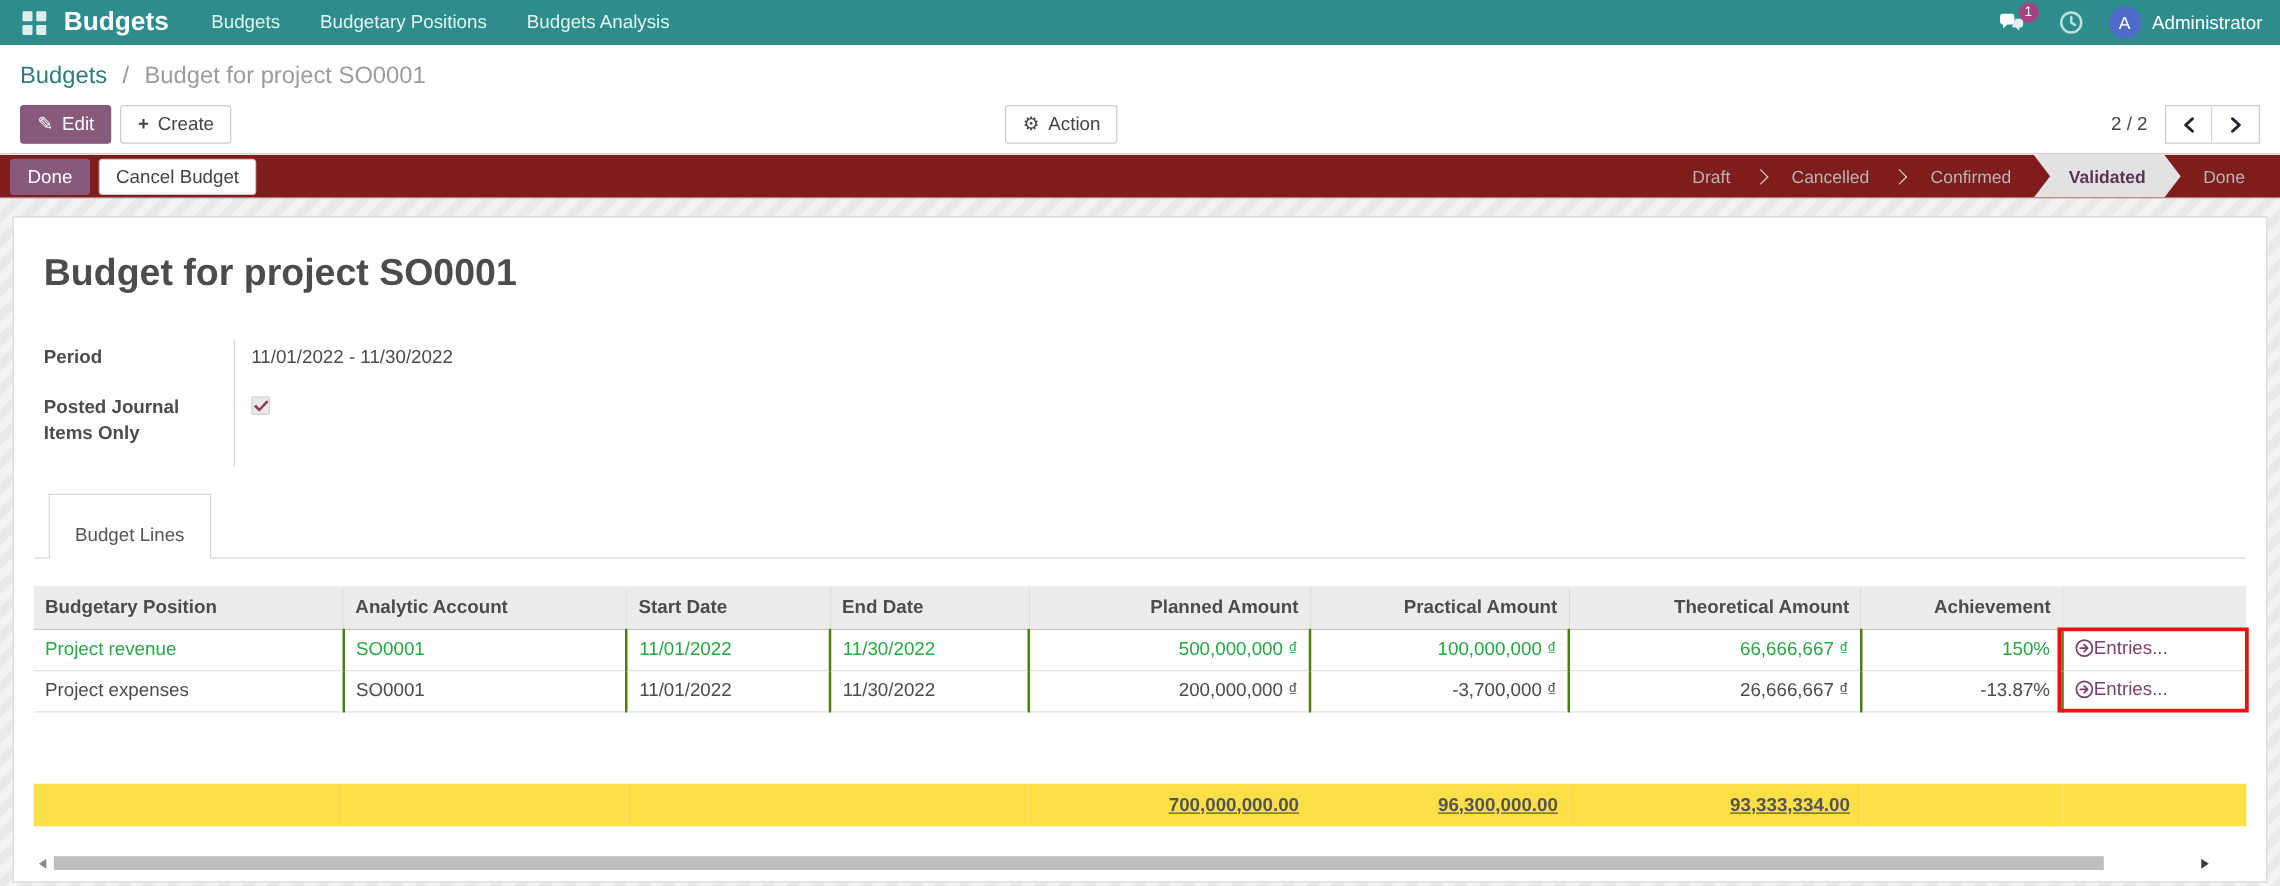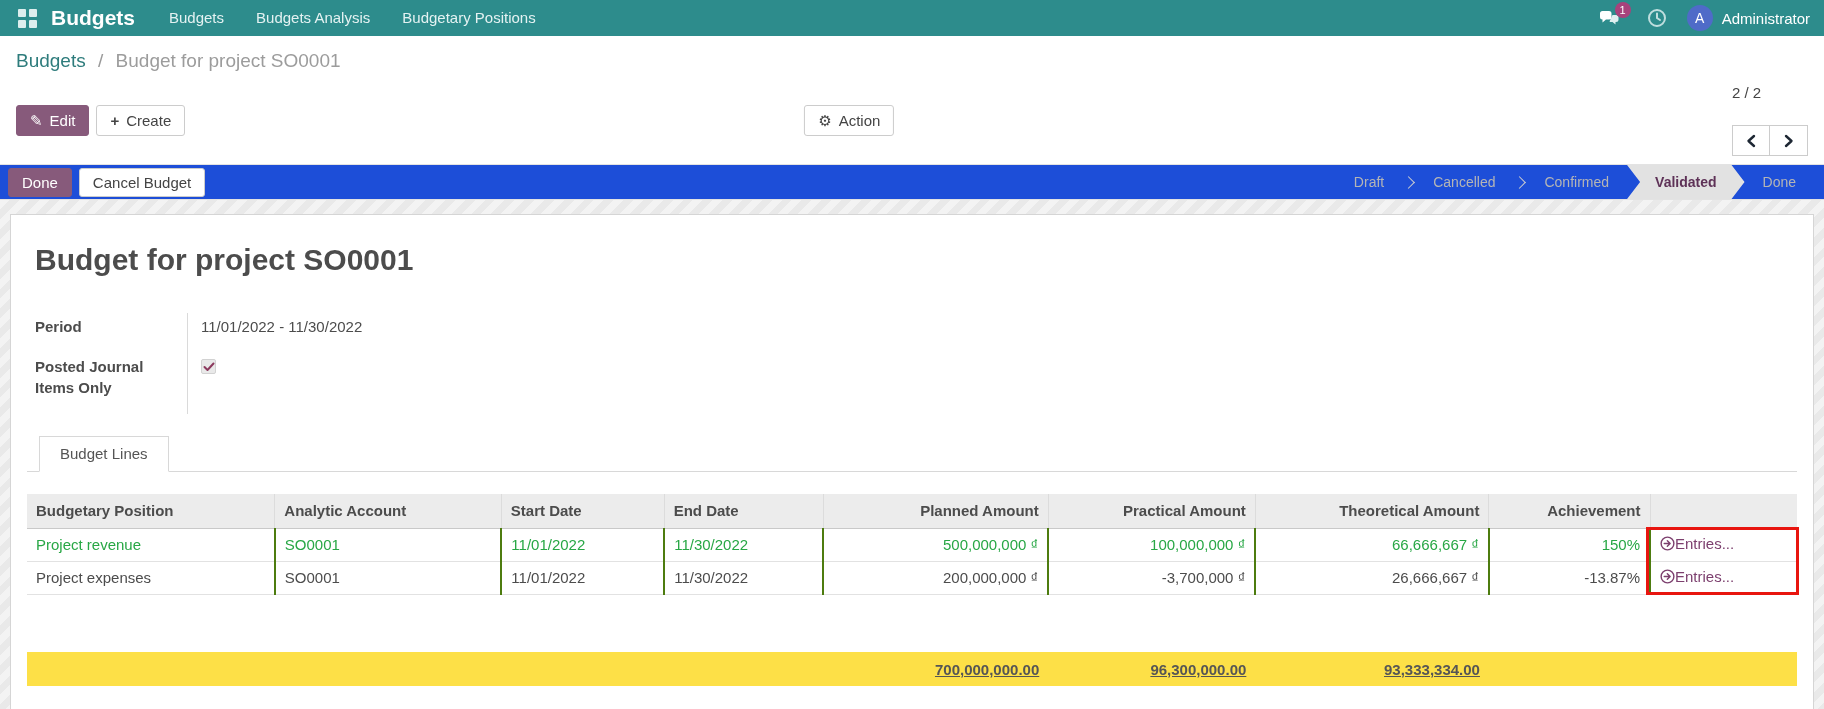--- a/index.html
+++ b/index.html
@@ -29,31 +29,31 @@
   .breadcrumb .parent { color:#2e7c7c; cursor:pointer; }
   .breadcrumb .sep { color:#999; margin:0 7px; }
   .breadcrumb .current { color:#9c9c9c; }
   .cp-row { display:flex; align-items:center; position:relative; }
   .left-buttons { display:flex; gap:7px; }
   .btn { font-family:inherit; font-size:15px; padding:5px 13px; border:1px solid #ccc;
     background:#fff; color:#444; border-radius:3px; cursor:pointer; display:inline-flex;
     align-items:center; gap:7px; line-height:19px; }
   .btn.primary { background:#875a7b; border-color:#875a7b; color:#fff; }
   .center-abs { position:absolute; left:46.5%; transform:translateX(-50%); }
-  .right-pager { margin-left:auto; display:flex; align-items:flex-start; gap:24px;flex-direction:column; }
+  .right-pager { margin-left:auto; display:flex; align-items:center; gap:14px; }
   .pager-value { font-size:15px; color:#444; }
   .pager-btns { display:flex; }
   .pager-btn { width:38px; height:31px; border:1px solid #ccc; background:#fff;
     display:flex; align-items:center; justify-content:center; cursor:pointer; }
   .pager-btn + .pager-btn { border-left:none; }
 
   
   .statusbar { height:36px; border-top:1px solid #e3e3e3; border-bottom:1px solid #e3e3e3;
     display:flex; align-items:center; justify-content:space-between; padding:0 10px 0 8px;
-    background:#1d4ed8; flex:0 0 auto; }
+    background:#7f1d1d; flex:0 0 auto; }
   .sb-left { display:flex; gap:7px; }
   .sb-left .btn { padding:4px 13px; }
   .sb-states { display:flex; height:100%; align-items:stretch; }
   .step { display:flex; align-items:center; padding:0 18px; font-size:14px; color:#b5b5b5; }
   .step.active { background:#e2e2e2; color:#5e3257; font-weight:bold; padding:0 28px;
     clip-path:polygon(0 0, calc(100% - 13px) 0, 100% 50%, calc(100% - 13px) 100%, 0 100%, 13px 50%); }
   .chev { align-self:center; width:9px; height:9px; border-top:1px solid #cfcfcf;
     border-right:1px solid #cfcfcf; transform:rotate(45deg); margin:0 2px; }
 
   
@@ -72,21 +72,21 @@
   .fvalue { display:table-cell; border-left:1px solid #dadada; padding:3px 0 16px 13px;
     font-size:15px; vertical-align:top; line-height:21px; }
   .fvalue.link { color:#874a6d; cursor:pointer; }
   .cb { display:inline-block; width:15px; height:15px; background:#e9e9e9;
     border:1px solid #d2d2d2; border-radius:2px; position:relative; top:2px; }
   .cb svg { position:absolute; left:1px; top:2px; }
 
   
   .notebook { display:flex; border-bottom:1px solid #d8d8d8; margin-top:22px; padding-left:12px; }
   .tab { border:1px solid #d8d8d8; border-bottom:1px solid #fff; margin-bottom:-1px;
-    padding:8px 20px 9px; font-size:15px; color:#555; background:#fff; cursor:pointer;text-align:center; }
+    padding:24px 20px 9px; font-size:15px; color:#555; background:#fff; cursor:pointer;text-align:center; }
 
   
   .table-wrap { position:relative; margin-top:22px; }
   table { width:100%; border-collapse:collapse; font-size:15px; table-layout:fixed; }
   thead th { background:#ececec; font-weight:bold; text-align:left; height:34px; padding:0 9px;
     border-bottom:1px solid #c9c9c9; border-left:1px solid #dcdcdc; overflow:hidden; white-space:nowrap; cursor:pointer; }
   thead th:first-child { border-left:none; }
   th.num, td.num { text-align:right;margin-top:20px; }
   tbody td { height:33px; padding:0 9px; border-bottom:1px solid #e2e2e2;
     border-left:2px solid #4d7c0f; white-space:nowrap; overflow:hidden; }
@@ -112,22 +112,22 @@
 <nav class="navbar">
   <div class="nav-left">
     <div class="apps-icon">
       <span></span>
         <span></span>
         <span></span>
         <span></span>
     </div>
     <div class="brand">Budgets</div>
     <div class="nav-item">Budgets</div>
+    <div class="nav-item">Budgetary Positions</div>
     <div class="nav-item">Budgets Analysis</div>
-    <div class="nav-item">Budgetary Positions</div>
   </div>
   <div class="nav-right">
     <div class="nav-icon">
       <svg width="22" height="18" viewBox="0 0 22 18">
         <path d="M1 4.5 Q1 2 3.5 2 H10 Q12.5 2 12.5 4.5 V8 Q12.5 10.5 10 10.5 H7 L3.5 13.5 V10.5 Q1 10.5 1 8 Z" fill="#fff"></path>
         <path d="M13.5 6 H17 Q19.5 6 19.5 8.5 V10.5 Q19.5 13 17 13 H16.5 V15.5 L13.5 13 H12 Q11 13 10.5 12.4" fill="#dff0f0"></path>
       </svg>
       <span class="badge">1</span>
     </div>
     <div class="nav-icon">

